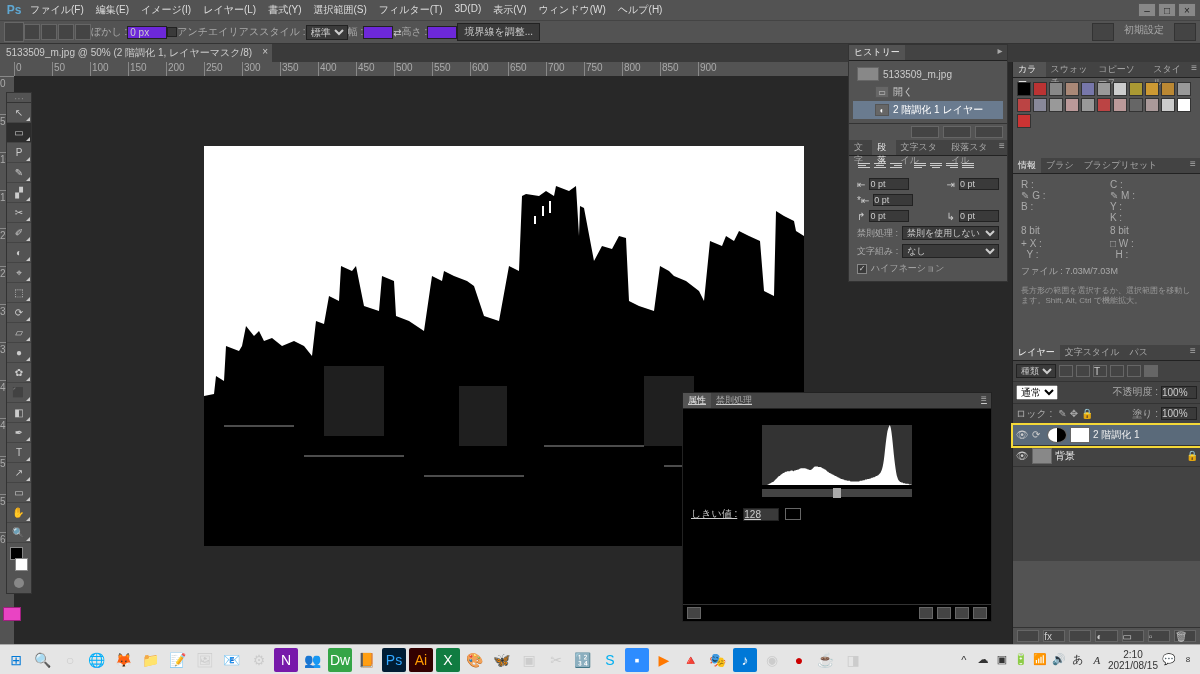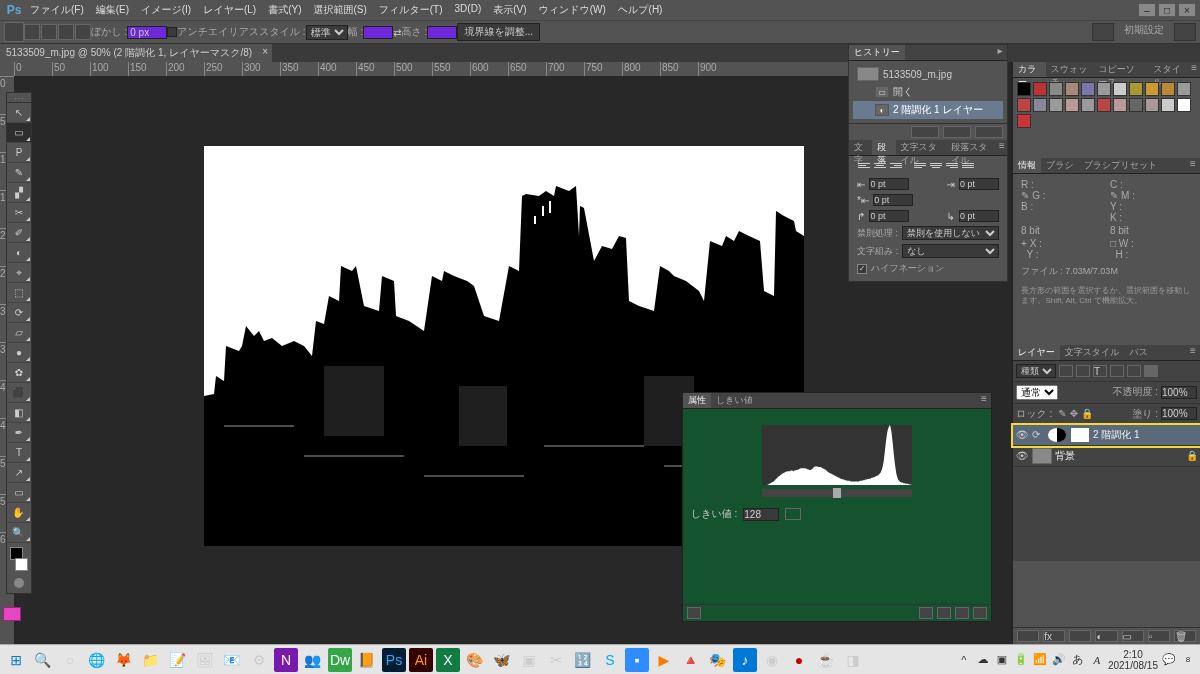--- a/index.html
+++ b/index.html
@@ -78,21 +78,21 @@
 
 .para-row { display: flex; align-items: center; gap: 4px; padding: 2px 4px; }
 .para-row .picon { width: 14px; height: 12px; display: flex; flex-direction: column; gap: 1px; padding: 1px; }
 .para-row .picon i { height: 1px; background: #ccc; display: block; }
 .para-row input { width: 40px; background: #3a3a3a; border: 1px solid #222; color: #ccc; font-size: 9px; }
 .para-row select { background: #3a3a3a; border: 1px solid #222; color: #ccc; font-size: 9px; flex: 1; }
 .para-row label { color: #aaa; font-size: 9px; }
 .para-row .chk2 { width: 10px; height: 10px; background: #3a3a3a; border: 1px solid #888; display: inline-flex; align-items: center; justify-content: center; color: #ccc; font-size: 8px; }
 
 
-.propspanel { position: absolute; left: 682px; top: 330px; width: 310px; height: 230px; background: #14532d; border: 1px solid #222; }
+.propspanel { position: absolute; left: 682px; top: 330px; width: 310px; height: 230px; background: #000000; border: 1px solid #222; text-decoration: underline; }
 .propspanel .histo { width: 150px; height: 60px; background: #333; margin: 16px auto 4px; position: relative; }
 .propspanel .slider-track { width: 150px; margin: 0 auto 6px; height: 8px; position: relative; background: #444; }
 .propspanel .slider-track .handle { position: absolute; left: 50%; top: -1px; width: 8px; height: 10px; background: #aaa; transform: translateX(-50%); }
 .propspanel .thresh-row { padding: 4px 8px; display: flex; gap: 6px; align-items: center; }
 .propspanel .thresh-row input { width: 36px; background: #3a3a3a; border: 1px solid #222; color: #ccc; }
 .propspanel .hand { width: 16px; height: 12px; border: 1px solid #666; }
 .propspanel .adj-head { display: flex; align-items: center; gap: 4px; padding: 4px; }
 .propspanel .adj-head .aicon { width: 16px; height: 16px; background: linear-gradient(to right, #fff 50%, #000 50%); border: 1px solid #666; border-radius: 50%; }
 .propspanel .pfooter { position: absolute; bottom: 0; left: 0; right: 0; display: flex; justify-content: flex-end; gap: 4px; padding: 2px 4px; border-top: 1px solid #333; }
 .propspanel .pfooter .ficon { width: 14px; height: 12px; border: 1px solid #666; background: #444; }
@@ -383,21 +383,21 @@
       <div class="para-row">
           <span class="chk2">✓</span>
           <label>ハイフネーション</label>
         </div>
     </div>
   </div>
 
   <div class="propspanel">
     <div class="panel-tabs">
       <div class="ptab active">属性</div>
-      <div class="ptab">しきい値</div>
+      <div class="ptab">禁則処理</div>
       <div class="coll">≡</div>
     </div>
     <div class="histo">
       <svg id="histosvg" viewBox="0 0 256 100" preserveAspectRatio="none" width="100%" height="100%">
           <path d="M0,100 L0,100 L1,100 L2,100 L3,100 L4,100 L5,100 L6,100 L7,100 L8,100 L9,100 L10,99 L11,99 L12,98 L13,98 L14,97 L15,97 L16,96 L17,96 L18,95 L19,95 L20,94 L21,93 L22,92 L23,91 L24,90 L25,89 L26,88 L27,87 L28,86 L29,85 L30,85 L31,84 L32,83 L33,82 L34,82 L35,81 L36,80 L37,80 L38,79 L39,79 L40,78 L41,78 L42,78 L43,77 L44,77 L45,77 L46,77 L47,77 L48,77 L49,76 L50,76 L51,76 L52,76 L53,77 L54,77 L55,76 L56,76 L57,76 L58,75 L59,75 L60,75 L61,74 L62,74 L63,74 L64,73 L65,73 L66,72 L67,72 L68,72 L69,72 L70,72 L71,72 L72,72 L73,72 L74,72 L75,73 L76,73 L77,73 L78,74 L79,74 L80,74 L81,75 L82,75 L83,75 L84,74 L85,74 L86,73 L87,72 L88,71 L89,70 L90,69 L91,69 L92,69 L93,69 L94,69 L95,69 L96,70 L97,70 L98,70 L99,70 L100,70 L101,71 L102,71 L103,72 L104,72 L105,73 L106,73 L107,74 L108,74 L109,75 L110,76 L111,77 L112,78 L113,78 L114,79 L115,80 L116,80 L117,81 L118,81 L119,82 L120,82 L121,83 L122,83 L123,84 L124,84 L125,85 L126,85 L127,86 L128,86 L129,87 L130,87 L131,88 L132,88 L133,89 L134,89 L135,90 L136,90 L137,90 L138,91 L139,91 L140,91 L141,92 L142,92 L143,92 L144,92 L145,93 L146,93 L147,93 L148,93 L149,93 L150,93 L151,94 L152,94 L153,94 L154,94 L155,94 L156,94 L157,94 L158,94 L159,94 L160,94 L161,94 L162,94 L163,94 L164,94 L165,94 L166,94 L167,93 L168,93 L169,93 L170,93 L171,93 L172,92 L173,92 L174,92 L175,92 L176,91 L177,91 L178,91 L179,91 L180,90 L181,90 L182,90 L183,90 L184,89 L185,89 L186,89 L187,88 L188,88 L189,88 L190,87 L191,87 L192,87 L193,86 L194,86 L195,85 L196,85 L197,84 L198,84 L199,83 L200,82 L201,81 L202,80 L203,78 L204,76 L205,73 L206,69 L207,64 L208,58 L209,50 L210,41 L211,32 L212,24 L213,17 L214,11 L215,7 L216,4 L217,2 L218,0 L219,2 L220,6 L221,12 L222,20 L223,29 L224,39 L225,49 L226,58 L227,66 L228,73 L229,79 L230,84 L231,87 L232,90 L233,92 L234,93 L235,94 L236,95 L237,95 L238,96 L239,96 L240,96 L241,97 L242,97 L243,97 L244,97 L245,98 L246,98 L247,98 L248,98 L249,98 L250,98 L251,99 L252,99 L253,99 L254,99 L255,99 L255,100 Z" fill="#fff"></path>
         </svg>
     </div>
     <div class="slider-track">
         <div class="handle"></div>
       </div>

